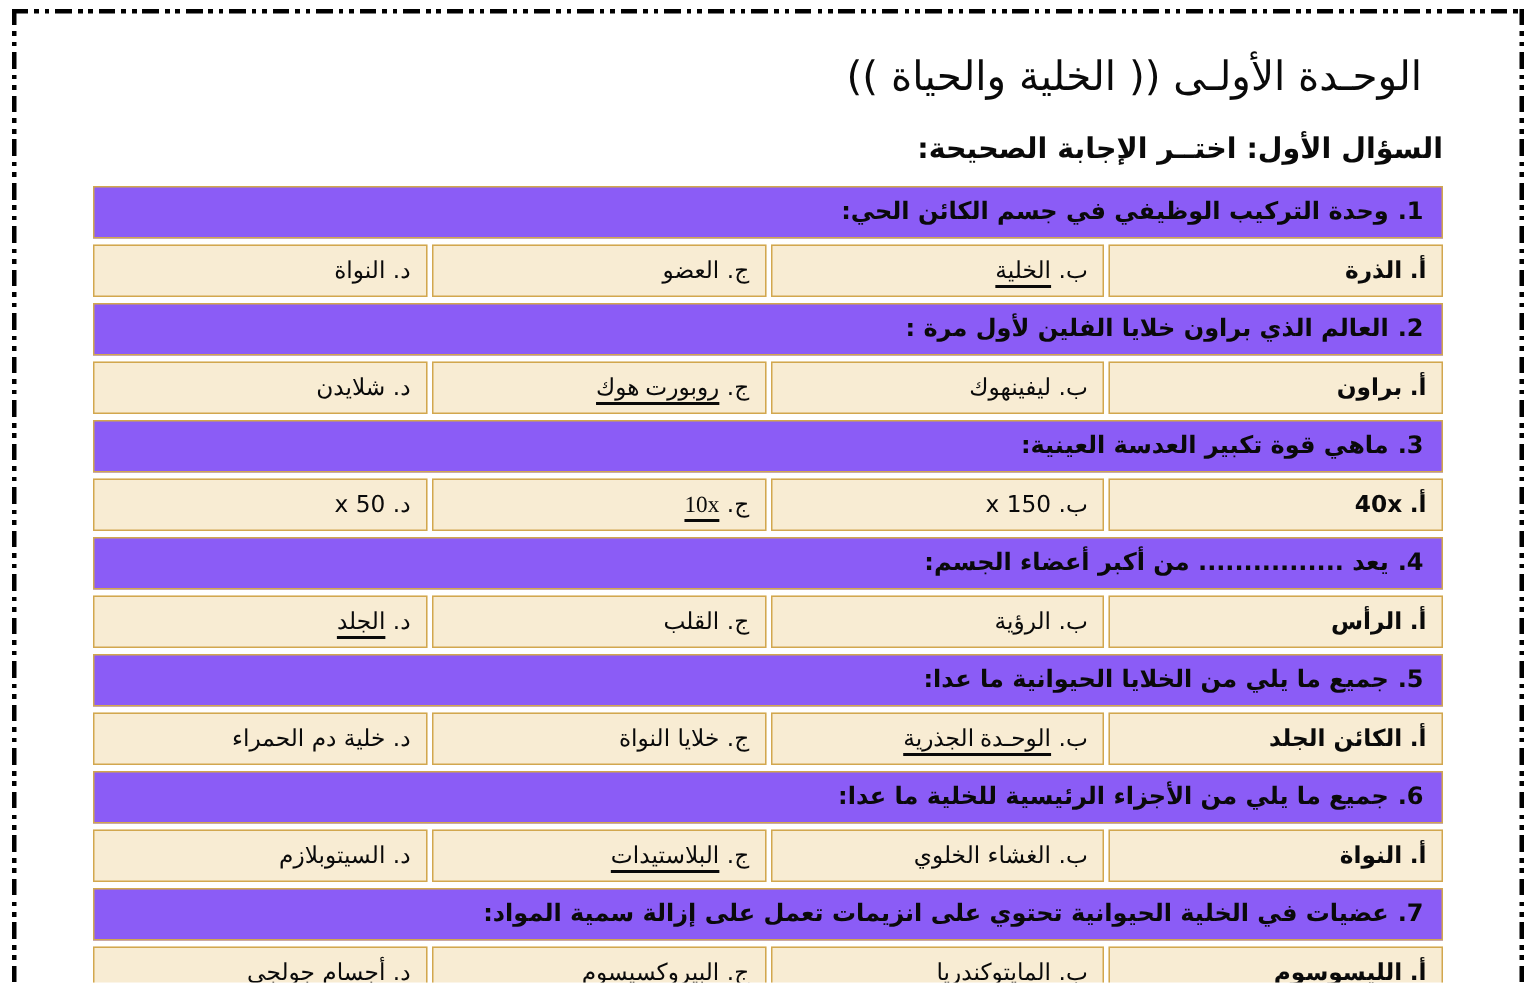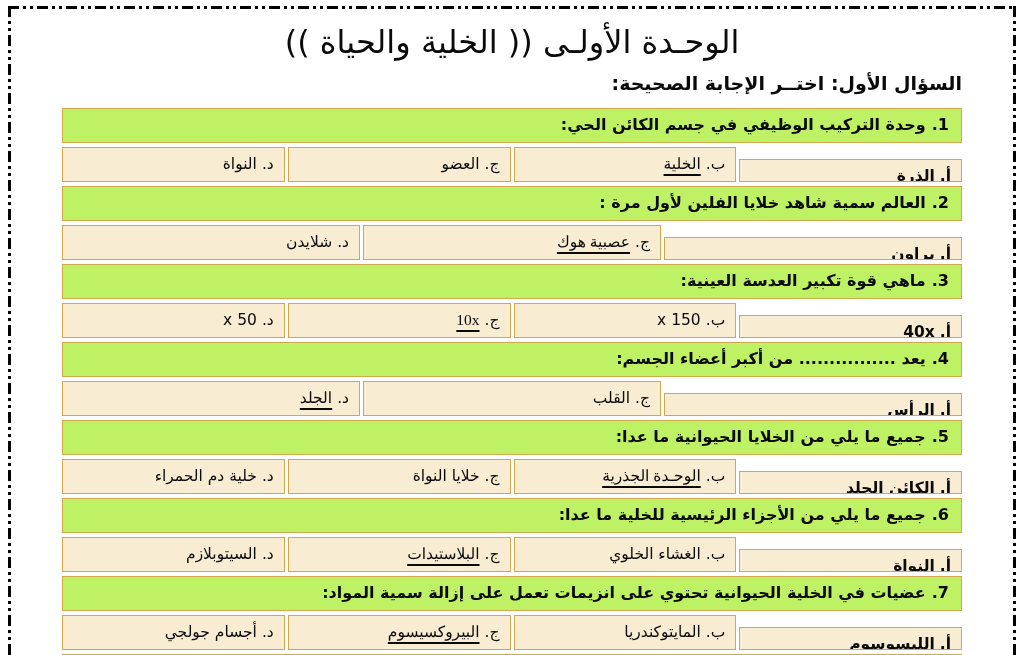--- a/index.html
+++ b/index.html
@@ -23,40 +23,39 @@
   .pb-top{top:6px;left:8px;right:8px;height:3px;
     background:repeating-linear-gradient(90deg,#000 0 11px,transparent 11px 15px,#000 15px 18px,transparent 18px 22px,#000 22px 25px,transparent 25px 29px);}
   .pb-left{top:6px;bottom:0;left:8px;width:3px;
     background:repeating-linear-gradient(180deg,#000 0 11px,transparent 11px 15px,#000 15px 18px,transparent 18px 22px,#000 22px 25px,transparent 25px 29px);}
   .pb-right{top:6px;bottom:0;right:8px;width:3px;
     background:repeating-linear-gradient(180deg,#000 0 11px,transparent 11px 15px,#000 15px 18px,transparent 18px 22px,#000 22px 25px,transparent 25px 29px);}
 
   .content{width:900px;margin:0 auto;padding-top:18px;}
 
   .doc-title{
-    text-align:center;
-    font-size:32px;
+    font-size:27px;
     font-weight:400;
     line-height:40px;
-    margin:4px;
+    margin:14px;
   }
   .section-heading{
     text-align:right;
     font-size:19px;
     font-weight:700;
     line-height:26px;
     margin:8px 0 0 0;
   }
 
   #quiz{margin-top:12px;}
 
   .q-row{
     height:35px;
     line-height:32px;
-    background:#bef264;
+    background:#8b5cf6;
     border:1.5px solid var(--tan);
     margin-bottom:4px;
     padding:0 12px;
     font-weight:700;
     font-size:16px;
     white-space:nowrap;
     overflow:hidden;
   }
   .q-num{margin-left:6px;}
 
@@ -69,21 +68,21 @@
   .a-cell{
     flex:1 1 0;
     background:var(--cell-bg);
     border:1.5px solid var(--tan);
     line-height:32px;
     font-size:15.5px;
     padding:0 10px;
     white-space:nowrap;
     overflow:hidden;
   }
-  .a-cell.bold{font-weight:700;margin-top:12px;}
+  .a-cell.bold{font-weight:700;}
   .a-label{margin-left:5px;}
   .a-text.correct{
     text-decoration:underline;
     text-decoration-thickness:1.5px;
     text-underline-offset:5px;
     font-family:Liberation Serif, serif;
   }
   .q-row.partial{height:12px;margin-bottom:0;}
 </style>
 </head>
@@ -97,36 +96,38 @@
   <h1 class="doc-title">الوحـدة الأولـى (( الخلية والحياة ))</h1>
   <h2 class="section-heading">السؤال الأول: اختــر الإجابة الصحيحة:</h2>
   <div id="quiz">
       <div class="q-row"><span class="q-num">1.</span><span class="q-text">وحدة التركيب الوظيفي في جسم الكائن الحي:</span></div>
       <div class="a-row">
         <div class="a-cell bold"><span class="a-label">أ.</span><span class="a-text">الذرة</span></div>
         <div class="a-cell"><span class="a-label">ب.</span><span class="a-text correct">الخلية</span></div>
         <div class="a-cell"><span class="a-label">ج.</span><span class="a-text">العضو</span></div>
         <div class="a-cell"><span class="a-label">د.</span><span class="a-text">النواة</span></div>
       </div>
-      <div class="q-row"><span class="q-num">2.</span><span class="q-text">العالم سمية شاهد خلايا الفلين لأول مرة :</span></div>
+      <div class="q-row"><span class="q-num">2.</span><span class="q-text">العالم الذي براون خلايا الفلين لأول مرة :</span></div>
       <div class="a-row">
         <div class="a-cell bold"><span class="a-label">أ.</span><span class="a-text">براون</span></div>
-        <div class="a-cell"><span class="a-label">ج.</span><span class="a-text correct">عصبية هوك</span></div>
+        <div class="a-cell"><span class="a-label">ب.</span><span class="a-text">ليفينهوك</span></div>
+        <div class="a-cell"><span class="a-label">ج.</span><span class="a-text correct">روبورت هوك</span></div>
         <div class="a-cell"><span class="a-label">د.</span><span class="a-text">شلايدن</span></div>
       </div>
       <div class="q-row"><span class="q-num">3.</span><span class="q-text">ماهي قوة تكبير العدسة العينية:</span></div>
       <div class="a-row">
         <div class="a-cell bold"><span class="a-label">أ.</span><span class="a-text">40x</span></div>
         <div class="a-cell"><span class="a-label">ب.</span><span class="a-text">150 x</span></div>
         <div class="a-cell"><span class="a-label">ج.</span><span class="a-text correct">10x</span></div>
         <div class="a-cell"><span class="a-label">د.</span><span class="a-text">50 x</span></div>
       </div>
       <div class="q-row"><span class="q-num">4.</span><span class="q-text">يعد ................ من أكبر أعضاء الجسم:</span></div>
       <div class="a-row">
         <div class="a-cell bold"><span class="a-label">أ.</span><span class="a-text">الرأس</span></div>
+        <div class="a-cell"><span class="a-label">ب.</span><span class="a-text">الرؤية</span></div>
         <div class="a-cell"><span class="a-label">ج.</span><span class="a-text">القلب</span></div>
         <div class="a-cell"><span class="a-label">د.</span><span class="a-text correct">الجلد</span></div>
       </div>
       <div class="q-row"><span class="q-num">5.</span><span class="q-text">جميع ما يلي من الخلايا الحيوانية ما عدا:</span></div>
       <div class="a-row">
         <div class="a-cell bold"><span class="a-label">أ.</span><span class="a-text">الكائن الجلد</span></div>
         <div class="a-cell"><span class="a-label">ب.</span><span class="a-text correct">الوحـدة الجذرية</span></div>
         <div class="a-cell"><span class="a-label">ج.</span><span class="a-text">خلايا النواة</span></div>
         <div class="a-cell"><span class="a-label">د.</span><span class="a-text">خلية دم الحمراء</span></div>
       </div>

